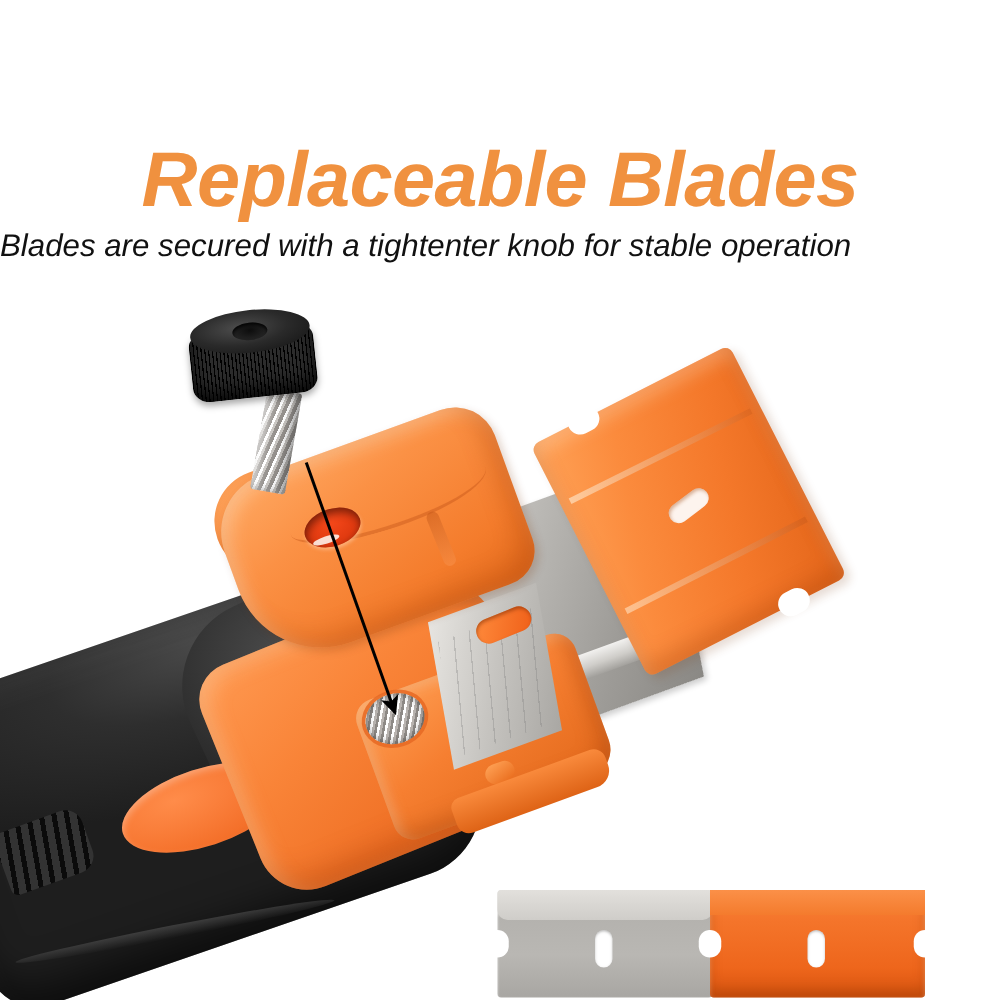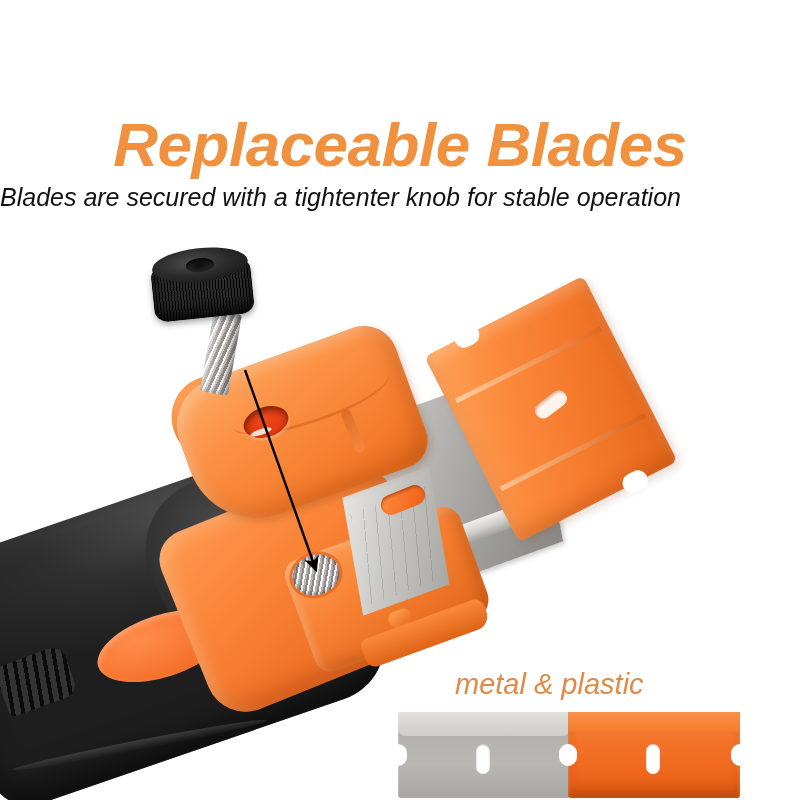--- a/index.html
+++ b/index.html
@@ -568,21 +568,20 @@
 
   <svg class="arrow-svg" viewBox="0 0 800 800">
     <defs>
       <marker id="arrowhead" markerWidth="7" markerHeight="7" refX="5.4" refY="3.2" orient="auto">
         <path d="M0,0.2 L6.4,3.2 L0,6.2 L1.5,3.2 Z" fill="#000000"></path>
       </marker>
     </defs>
     <line x1="245" y1="370" x2="316" y2="570" stroke="#000000" stroke-width="2.4" marker-end="url(#arrowhead)"></line>
   </svg>
 
-  <div class="caption-metal-plastic">metal &amp; plastic</div>
 
   <div class="sample sample-metal">
     <div class="sample-body"></div>
     <div class="sample-spine"></div>
     <div class="sample-slot"></div>
     <div class="sample-notch left"></div>
     <div class="sample-notch right"></div>
   </div>
 
   <div class="sample sample-plastic">

